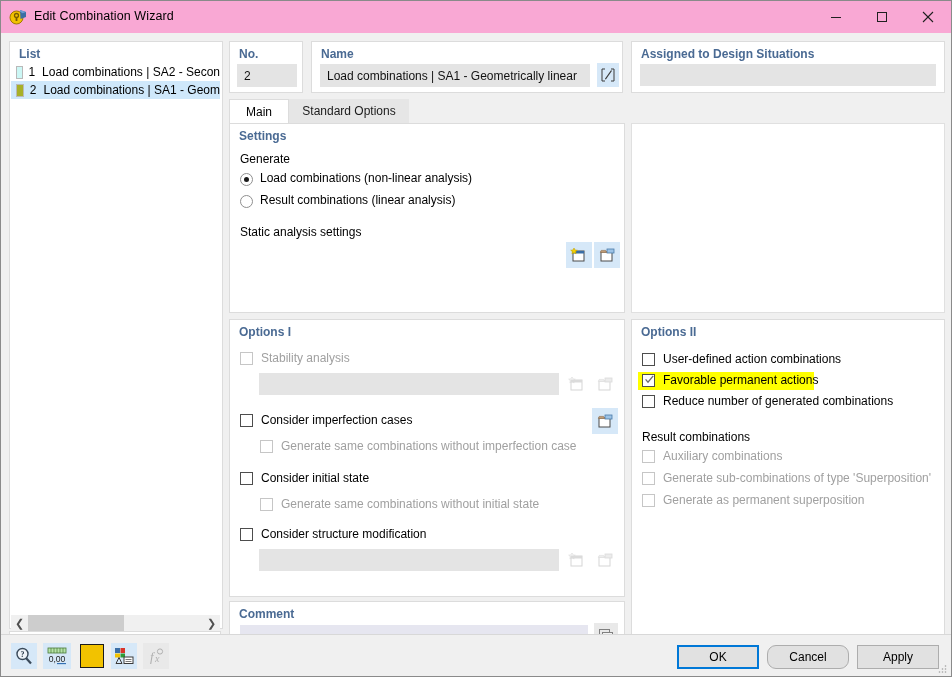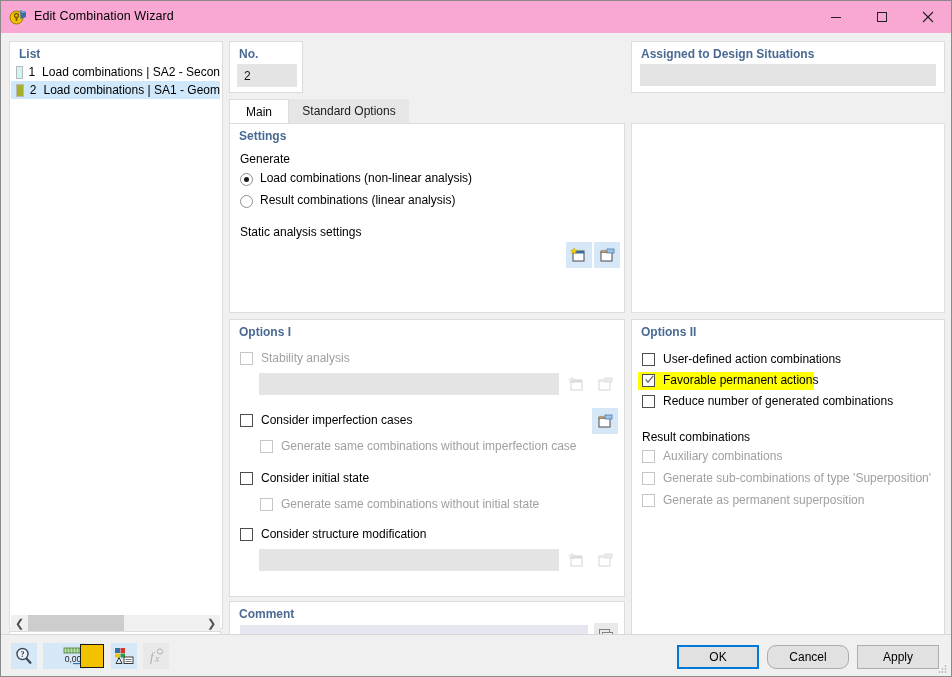--- a/index.html
+++ b/index.html
@@ -221,20 +221,32 @@
           <line x1="14.5" y1="2.5" x2="2.5" y2="13.5" stroke="#e00000" stroke-width="3" stroke-linecap="round"></line>
         </svg>
       </div>
     </div>
 
     <div class="group" id="no-group">
       <span class="group-title">No.</span>
       <div class="ro-field" id="no-field">2</div>
     </div>
 
+    <div class="group" id="name-group">
+      <span class="group-title">Name</span>
+      <div class="ro-field" id="name-field">Load combinations | SA1 - Geometrically linear</div>
+      <div id="name-edit-btn">
+        <svg width="16" height="16" viewBox="0 0 16 16">
+          <path d="M2 2 h3 M2 2 v12 M2 14 h3" fill="none" stroke="#3a3a3a" stroke-width="1"></path>
+          <path d="M11 2 h3 M14 2 v12 M11 14 h3" fill="none" stroke="#3a3a3a" stroke-width="1"></path>
+          <path d="M5.5 12 L11.5 3.5" stroke="#3a3a3a" stroke-width="1.3"></path>
+          <path d="M5 12.6 L6.2 12.1 L5.6 11.2 Z" fill="#3a3a3a"></path>
+        </svg>
+      </div>
+    </div>
 
     <div class="group" id="assigned-group">
       <span class="group-title">Assigned to Design Situations</span>
       <div class="ro-field" id="assigned-field"></div>
     </div>
 
     <div class="tabstrip">
       <div class="tab active" id="tab-main">Main</div>
       <div class="tab inactive" id="tab-standard">Standard Options</div>
     </div>
@@ -383,21 +395,21 @@
   </div>
 
   <div class="footer">
     <div class="sbtn" style="left:10px;">
       <svg width="18" height="18" viewBox="0 0 18 18">
         <circle cx="7.5" cy="7" r="5.5" fill="#eef3f8" stroke="#3a4a5a" stroke-width="1.4"></circle>
         <text x="7.5" y="10.4" font-size="8" font-family="Liberation Serif, serif" font-weight="bold" fill="#2a3a4a" text-anchor="middle">?</text>
         <line x1="11" y1="11" x2="16" y2="16.5" stroke="#3a4a5a" stroke-width="2.2"></line>
       </svg>
     </div>
-    <div class="sbtn" style="left:42px;width:28px;padding-left:16px;">
+    <div class="sbtn" style="left:42px;width:28px;">
       <svg width="22" height="20" viewBox="0 0 22 20">
         <rect x="2" y="2" width="18" height="5" fill="#b6e3a8" stroke="#4a7a3a" stroke-width=".8"></rect>
         <line x1="5" y1="2" x2="5" y2="7" stroke="#4a7a3a" stroke-width=".7"></line>
         <line x1="8" y1="2" x2="8" y2="7" stroke="#4a7a3a" stroke-width=".7"></line>
         <line x1="11" y1="2" x2="11" y2="7" stroke="#4a7a3a" stroke-width=".7"></line>
         <line x1="14" y1="2" x2="14" y2="7" stroke="#4a7a3a" stroke-width=".7"></line>
         <line x1="17" y1="2" x2="17" y2="7" stroke="#4a7a3a" stroke-width=".7"></line>
         <text x="11" y="16" font-size="8.6" font-family="Liberation Sans, sans-serif" fill="#1b1b1b" text-anchor="middle">0,00</text>
         <line x1="11" y1="17.6" x2="20" y2="17.6" stroke="#2a6ab0" stroke-width="1.1"></line>
       </svg>

